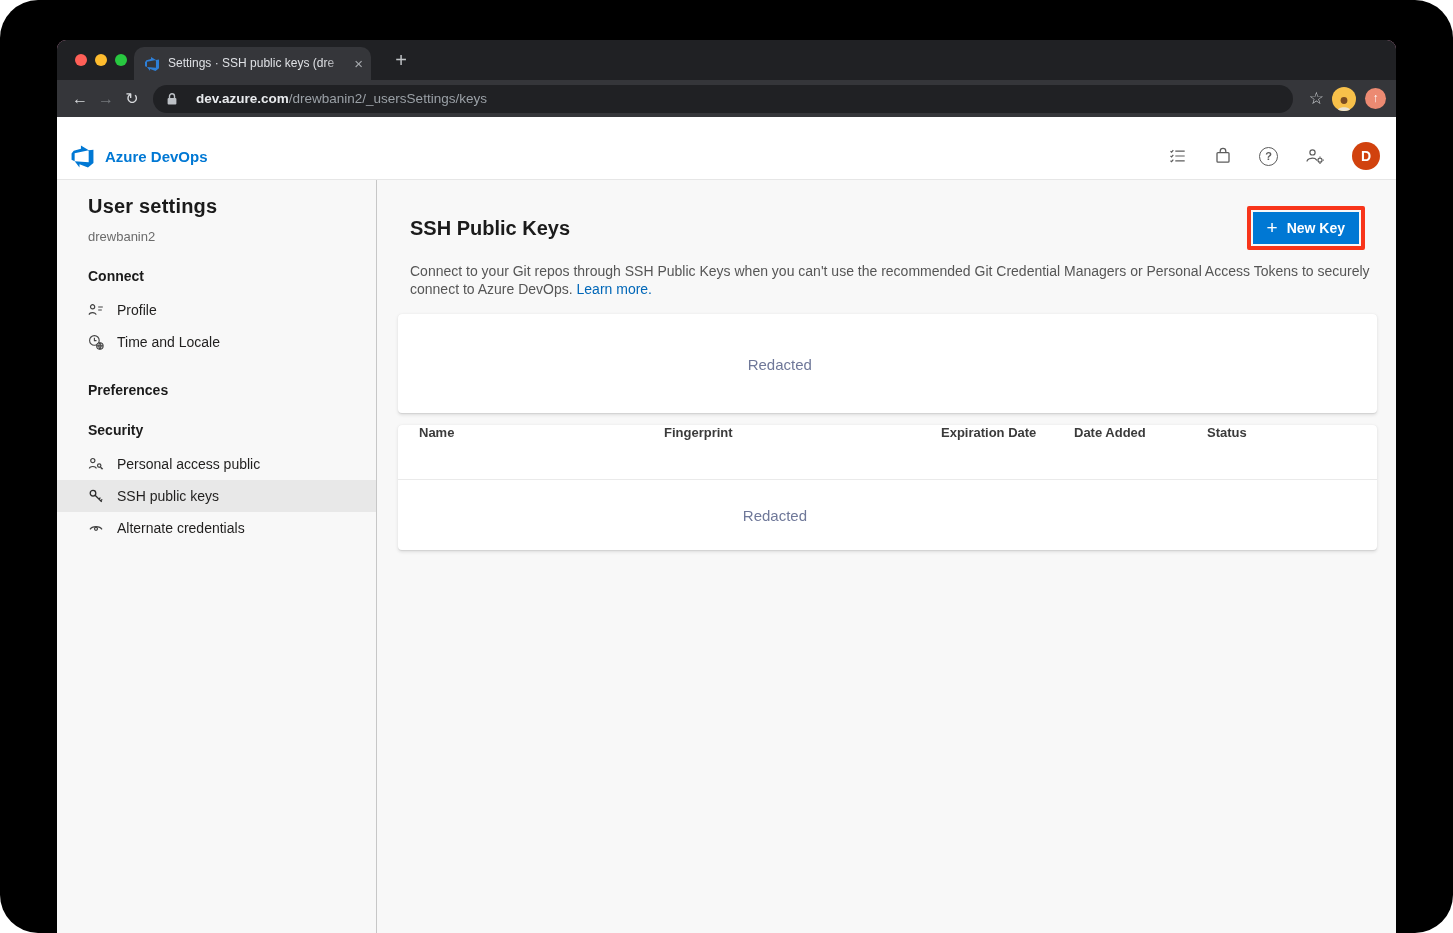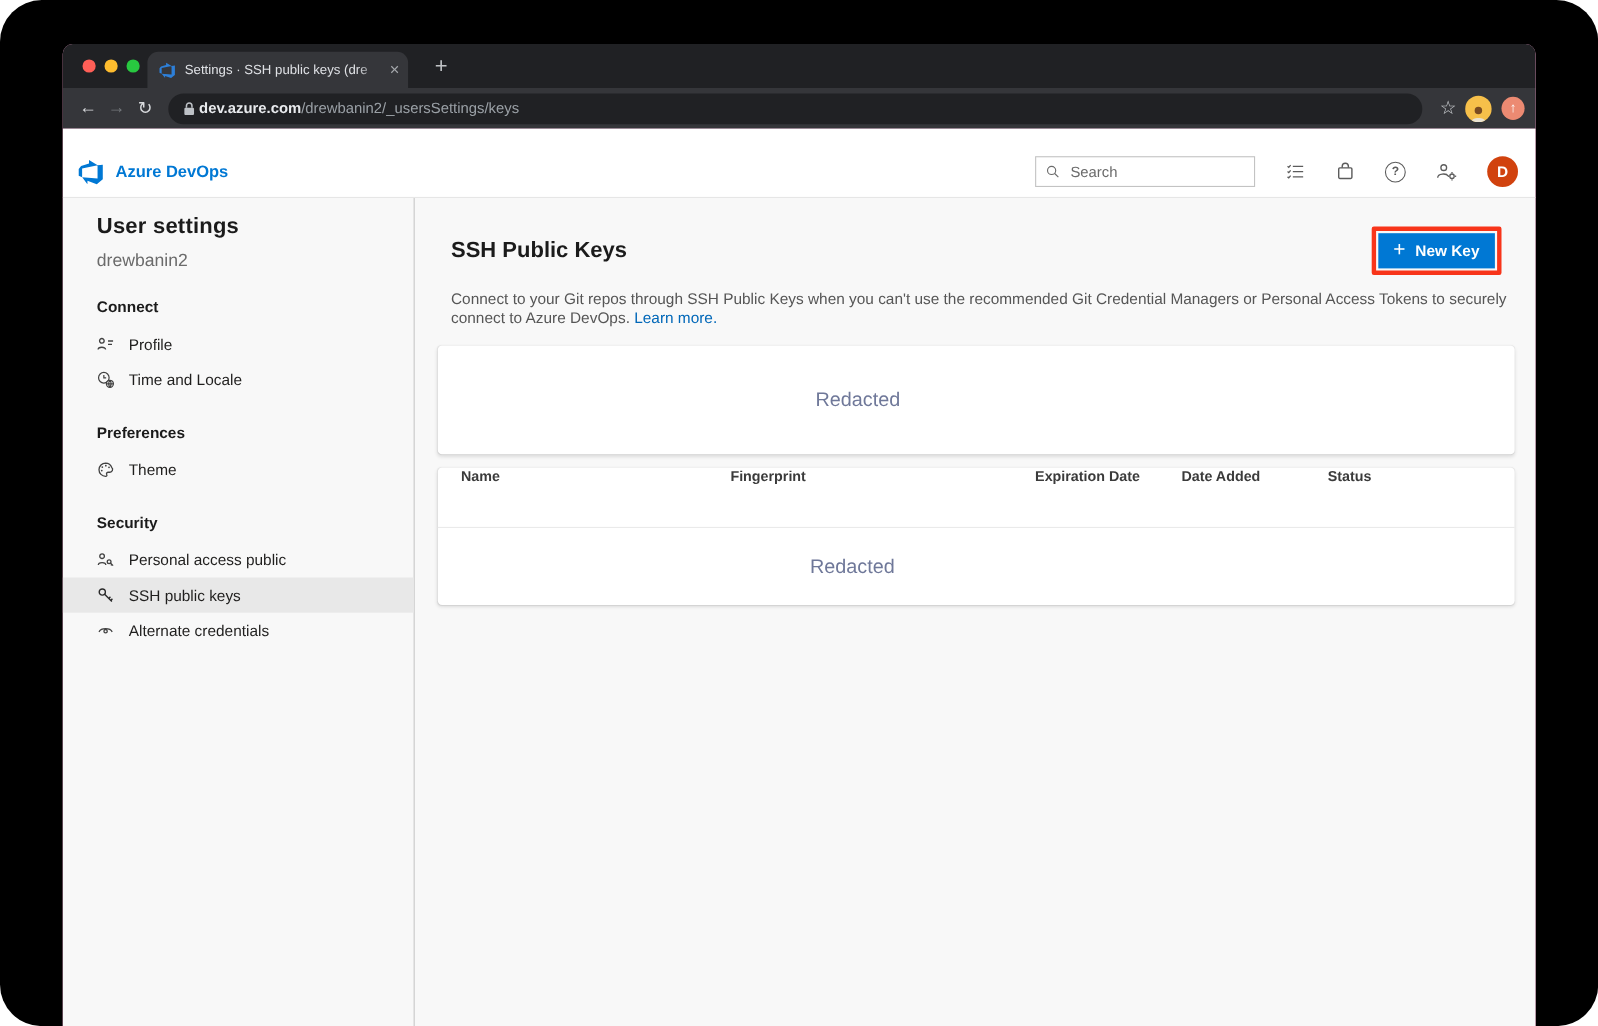--- a/index.html
+++ b/index.html
@@ -15,21 +15,21 @@
   .tab{position:absolute;left:77px;top:7px;width:237px;height:33px;background:#35363a;border-radius:10px 10px 0 0;display:flex;align-items:center;padding:0 8px 0 10px;box-sizing:border-box}
   .tab-title{flex:1;color:#dfe1e5;font-size:12px;white-space:nowrap;overflow:hidden;margin-left:8px;position:relative;height:15px;line-height:15px}
   .tab-title::after{content:"";position:absolute;right:0;top:0;bottom:0;width:26px;background:linear-gradient(to right,rgba(53,54,58,0),#35363a)}
   .tab-close{color:#a6a9ad;font-size:15px;margin-left:4px;line-height:1;cursor:pointer}
   .newtab{position:absolute;left:330px;top:6px;width:28px;height:28px;color:#c0c3c6;font-size:20px;font-weight:300;text-align:center;line-height:28px;cursor:pointer}
 
   
   .toolbar{height:37px;background:#35363a;display:flex;align-items:center;padding:0 10px;flex:0 0 auto}
   .navbtn{width:26px;text-align:center;font-size:16px;cursor:pointer}
   .navbtn.on{color:#d7d9dc}.navbtn.off{color:#74787c}
-  .omnibox{flex:1;height:28px;background:#202124;border-radius:14px;margin:0 8px;display:flex;align-items:center;padding:0 13px;gap:3px;min-width:0;cursor:text}
+  .omnibox{flex:1;height:28px;background:#202124;border-radius:14px;margin:0 8px;display:flex;align-items:center;padding:0 13px;gap:18px;min-width:0;cursor:text}
   .url{font-size:13.5px;color:#e8eaed;white-space:nowrap;font-weight:600}
   .url .path{color:#9aa0a6;font-weight:400}
   .star{color:#cdd0d3;font-size:17px;margin:0 8px;cursor:pointer}
   .profile-avatar{width:24px;height:24px;border-radius:50%;background:#f7c04a;overflow:hidden;display:flex;align-items:flex-end;justify-content:center;cursor:pointer}
   .update-badge{width:21px;height:21px;border-radius:50%;background:#ec8a72;color:#fff;text-align:center;font-size:12px;line-height:21px;font-weight:bold;margin-left:9px;cursor:pointer}
 
   
   .azure-header{height:46px;background:#fff;border-bottom:1px solid #e6e6e6;display:flex;align-items:center;padding:16px 16px 0 13px;flex:0 0 auto}
   .brand{display:flex;align-items:center;gap:10px;cursor:pointer}
   .brand-name{color:#0078d4;font-weight:700;font-size:15px}
@@ -38,37 +38,37 @@
   .searchbox input{border:none;outline:none;font-size:13.5px;width:100%;color:#333;background:transparent;font-family:"Liberation Sans",sans-serif}
   .searchbox input::placeholder{color:#6b6b6b}
   .hicon{color:#5c5c5c;display:flex;align-items:center;cursor:pointer}
   .help-circle{width:17px;height:17px;border:1.4px solid #5c5c5c;border-radius:50%;font-size:11px;font-weight:700;display:flex;align-items:center;justify-content:center}
   .avatar-d{width:28px;height:28px;border-radius:50%;background:#d1420e;color:#fff;font-size:14px;font-weight:600;display:flex;align-items:center;justify-content:center;cursor:pointer}
 
   
   .content{flex:1;display:flex;min-height:0;background:#f8f8f8}
   .sidebar{width:319px;border-right:1px solid #c7c7c7;flex:0 0 auto;padding-top:15px;box-sizing:content-box}
   .sb-title{font-size:20px;font-weight:700;color:#1b1b1b;padding-left:31px;letter-spacing:.2px}
-  .sb-sub{font-size:16px;color:#6b6b6b;padding-left:31px;margin-top:11px}
+  .sb-sub{font-size:13px;color:#6b6b6b;padding-left:31px;margin-top:11px}
   .sb-section{font-size:14px;font-weight:700;color:#1b1b1b;padding-left:31px;margin-top:24px;margin-bottom:10px}
   .sb-item{height:32px;display:flex;align-items:center;gap:13px;padding-left:31px;font-size:14px;color:#201f1e;cursor:pointer}
   .sb-item.active{background:#e8e8e8}
   .sb-item svg{flex:0 0 auto}
 
   .main{flex:1;padding:26px 19px 0 21px;box-sizing:border-box;min-width:0}
   .main-head{display:flex;align-items:center;margin-left:12px}
   .main-title{font-size:20px;font-weight:700;color:#1b1b1b}
   .annotation{margin-left:auto;margin-right:12px;border:4px solid #f8351a;padding:2px;border-radius:2px}
   .newkey{background:#0078d4;color:#fff;height:32px;display:flex;align-items:center;gap:9px;padding:0 14px;font-size:14px;font-weight:600;border:none;cursor:pointer;font-family:"Liberation Sans",sans-serif}
   .newkey .plus{font-size:19px;font-weight:400;line-height:1;margin-top:-2px}
   .desc{margin:13px 0 0 12px;font-size:14px;color:#565656;line-height:1.26;max-width:965px}
   .desc a{color:#0067b8;text-decoration:none;cursor:pointer}
   .card{background:#fff;border-radius:4px;box-shadow:0 1.6px 3.6px rgba(0,0,0,.11),0 .3px .9px rgba(0,0,0,.07)}
   .card1{margin-top:16px;height:99px;position:relative}
-  .redacted{position:absolute;left:39%;top:50%;transform:translate(-50%,-50%);color:#6f7899;font-size:18px}
+  .redacted{position:absolute;left:39%;top:50%;transform:translate(-50%,-50%);color:#6f7899;font-size:15px}
   .card2{margin-top:12px}
   .thead{height:55px;display:flex;align-items:flex-start;padding-left:21px;border-bottom:1px solid #eaeaea;font-size:13px;font-weight:700;color:#3b3b3b;box-sizing:border-box}
   .col-name{width:245px}.col-fp{width:277px}.col-exp{width:133px}.col-added{width:133px}.col-status{flex:1}
   .tbody{height:70px;position:relative}
   .tbody .redacted{left:38.5%}
 </style>
 </head>
 <body>
 
 <div class="backdrop"></div>
@@ -113,27 +113,20 @@
   </div>
 
   <div class="azure-header">
     <div class="brand">
       <svg width="25" height="25" viewBox="0 0 16 16">
           <path fill="#0078d4" d="M15 3.622v8.512L11.5 15l-5.425-1.975v1.958L3.004 10.97l8.951.701V4.005L15 3.622zm-2.984.428L6.994 1v2.001L2.382 4.356 1 6.13v4.029l1.978.873V5.869l9.038-1.819z"></path>
         </svg>
       <span class="brand-name">Azure DevOps</span>
     </div>
     <div class="header-right">
-      <div class="searchbox">
-        <svg width="14" height="14" viewBox="0 0 15 15">
-          <circle cx="6.2" cy="6.2" r="4.6" fill="none" stroke="#6b6b6b" stroke-width="1.3"></circle>
-          <path d="M9.6 9.6L13.8 13.8" stroke="#6b6b6b" stroke-width="1.3"></path>
-        </svg>
-        <input type="text" placeholder="Search" style="">
-      </div>
       <span class="hicon">
         <svg width="19" height="18" viewBox="0 0 18 18" fill="none" stroke="#5c5c5c" stroke-width="1.2">
           <path d="M6.8 4.2h9.4M6.8 9h9.4M6.8 13.8h9.4"></path>
           <path d="M2 4.2l1.1.9 1.7-2M2 9l1.1.9 1.7-2M2 13.8l1.1.9 1.7-2"></path>
         </svg>
       </span>
       <span class="hicon">
         <svg width="18" height="18" viewBox="0 0 18 18" fill="none" stroke="#5c5c5c" stroke-width="1.3">
           <rect x="3" y="5.6" width="12" height="9.6" rx="1"></rect>
           <path d="M6.2 5.6V4.2a2.8 2.8 0 0 1 5.6 0v1.4"></path>
@@ -173,30 +166,20 @@
         <svg width="16" height="16" viewBox="0 0 16 16" fill="none" stroke="#424242" stroke-width="1.1">
           <circle cx="6.4" cy="6.4" r="4.8"></circle>
             <path d="M6.4 3.8v2.8h2.1"></path>
           <circle cx="11.9" cy="11.9" r="3.2" fill="#f8f8f8"></circle>
             <path d="M8.7 11.9h6.4M11.9 8.7c1.4 2 1.4 4.4 0 6.4M11.9 8.7c-1.4 2-1.4 4.4 0 6.4"></path>
         </svg>
         <span>Time and Locale</span>
       </div>
 
       <div class="sb-section">Preferences</div>
-      <div class="sb-item">
-        <svg width="16" height="16" viewBox="0 0 16 16" fill="none" stroke="#424242" stroke-width="1.2">
-          <path d="M8 2a6 6 0 1 0 0 12c1.1 0 1.5-.8 1-1.6-.5-1 .2-2.1 1.4-2.1h1.3A2.5 2.5 0 0 0 13.6 6 6 6 0 0 0 8 2z"></path>
-          <circle cx="5" cy="5.6" r=".8" fill="#424242" stroke="none"></circle>
-            <circle cx="8.2" cy="4.4" r=".8" fill="#424242" stroke="none"></circle>
-          <circle cx="11.1" cy="5.8" r=".8" fill="#424242" stroke="none"></circle>
-            <circle cx="4.5" cy="8.8" r=".8" fill="#424242" stroke="none"></circle>
-        </svg>
-        <span>Theme</span>
-      </div>
 
       <div class="sb-section">Security</div>
       <div class="sb-item">
         <svg width="16" height="16" viewBox="0 0 16 16" fill="none" stroke="#424242" stroke-width="1.2">
           <circle cx="4.8" cy="4.6" r="2.1"></circle>
             <path d="M1.4 12.6c0-2.8 6.8-2.8 6.8 0"></path>
           <circle cx="11.2" cy="9.6" r="1.7"></circle>
             <path d="M12.4 10.8l2.4 2.4M13.7 12.1l-.9.9"></path>
         </svg>
         <span>Personal access public</span>

